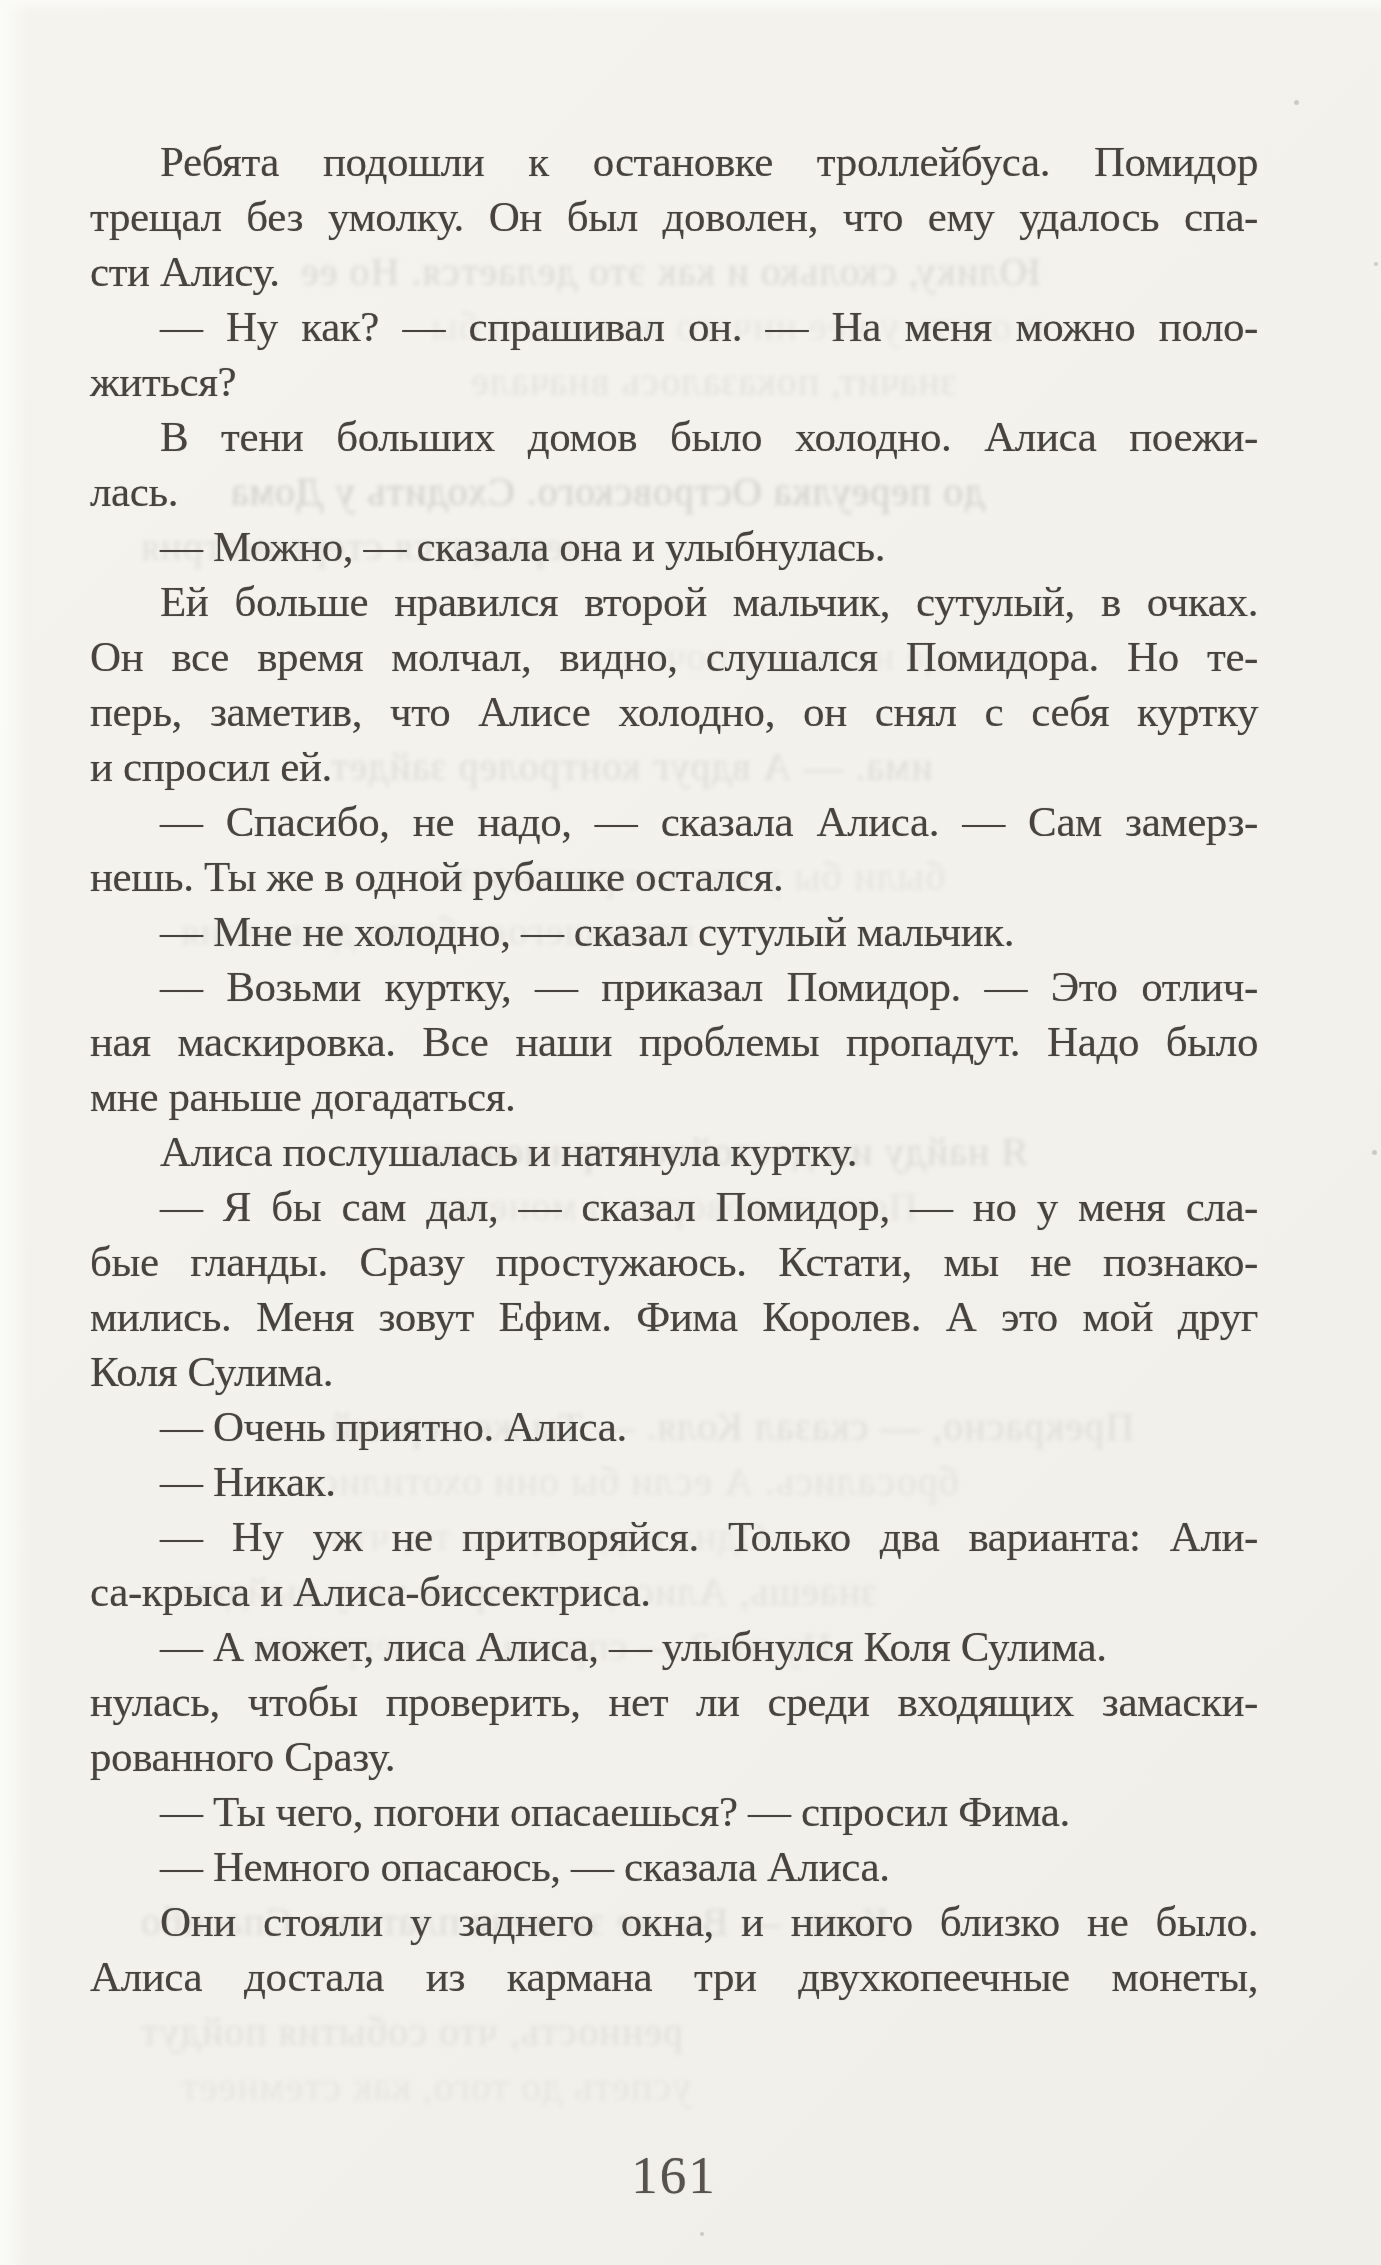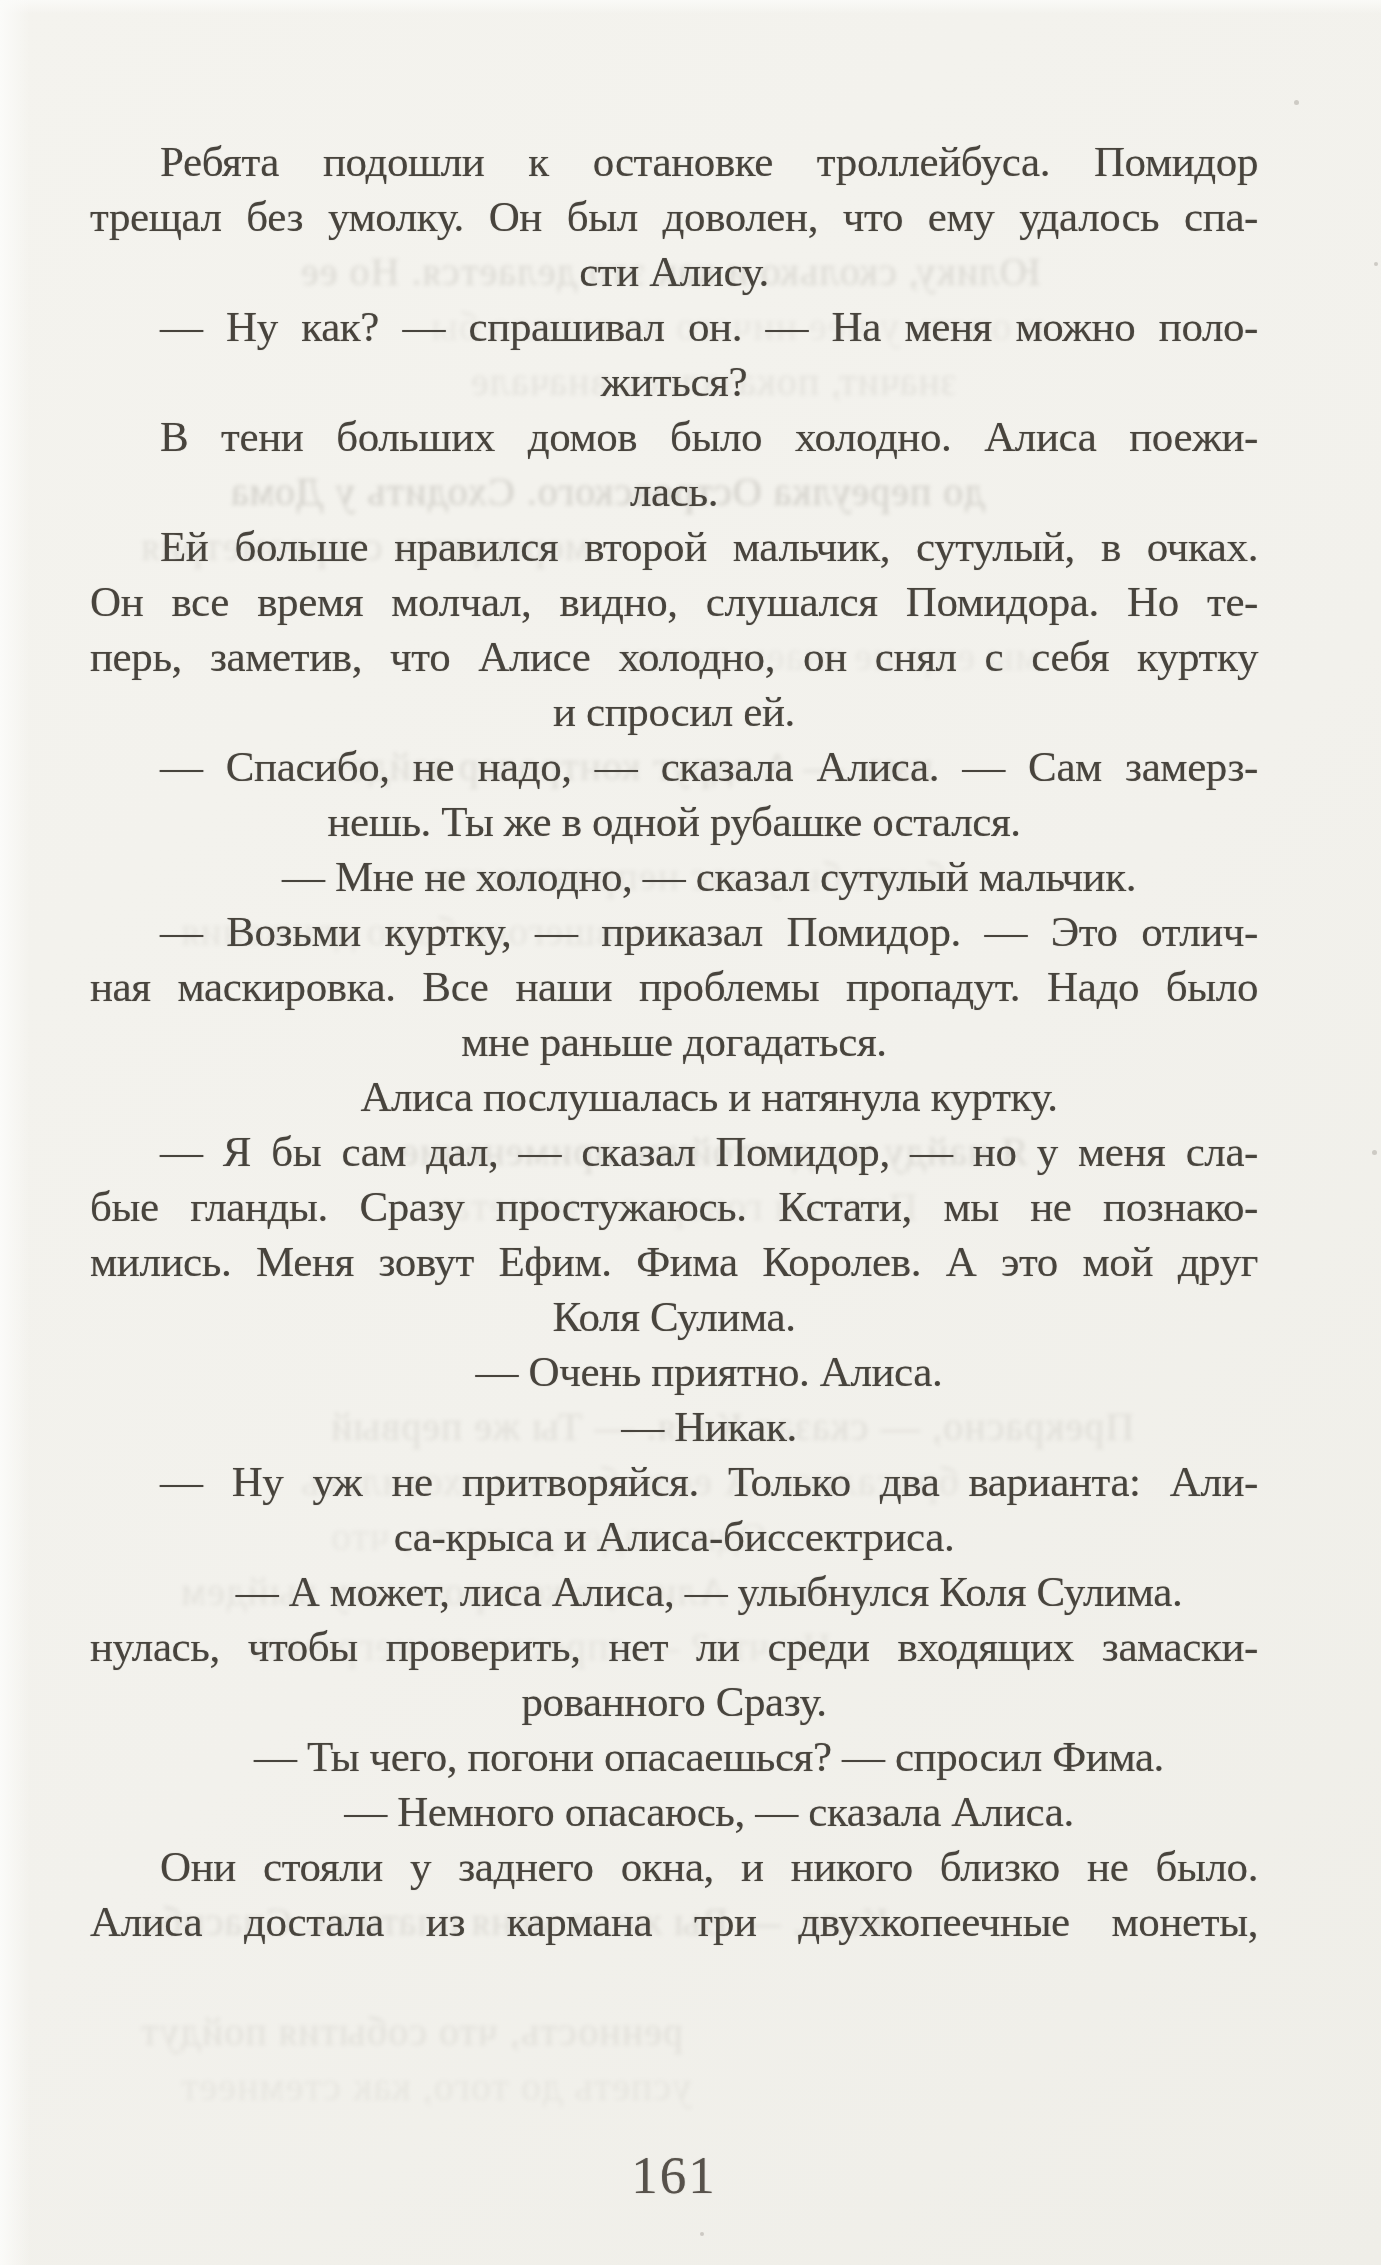--- a/index.html
+++ b/index.html
@@ -28,21 +28,21 @@
     position: absolute;
     top: 134px;
     left: 90px;
     width: 1168px;
     font-size: 43px;
     line-height: 55px;
     letter-spacing: -0.4px;
     color: #48443d;
     text-shadow: 0 0 1px rgba(72,68,61,0.45);
   }
-  .line { height: 55px; text-align: center; }
+  .line { height: 55px; text-align: left; }
   .line.j { text-align: justify; text-align-last: justify; }
   .line.in { text-indent: 70px; }
   .page-number {
     position: absolute;
     top: 2145px;
     left: 90px;
     width: 1168px;
     text-align: center;
     font-size: 53px;
     color: #57524b;
@@ -82,20 +82,21 @@
     </div>
   <main class="text-block">
     <div>
         <div class="line in j">Ребята подошли к остановке троллейбуса. Помидор</div>
         <div class="line j">трещал без умолку. Он был доволен, что ему удалось спа-</div>
         <div class="line">сти Алису.</div>
         <div class="line in j">— Ну как? — спрашивал он. — На меня можно поло-</div>
         <div class="line">житься?</div>
         <div class="line in j">В тени больших домов было холодно. Алиса поежи-</div>
         <div class="line">лась.</div>
+        <div class="line in">— Можно, — сказала она и улыбнулась.</div>
         <div class="line in j">Ей больше нравился второй мальчик, сутулый, в очках.</div>
         <div class="line j">Он все время молчал, видно, слушался Помидора. Но те-</div>
         <div class="line j">перь, заметив, что Алисе холодно, он снял с себя куртку</div>
         <div class="line">и спросил ей.</div>
         <div class="line in j">— Спасибо, не надо, — сказала Алиса. — Сам замерз-</div>
         <div class="line">нешь. Ты же в одной рубашке остался.</div>
         <div class="line in">— Мне не холодно, — сказал сутулый мальчик.</div>
         <div class="line in j">— Возьми куртку, — приказал Помидор. — Это отлич-</div>
         <div class="line j">ная маскировка. Все наши проблемы пропадут. Надо было</div>
         <div class="line">мне раньше догадаться.</div>

